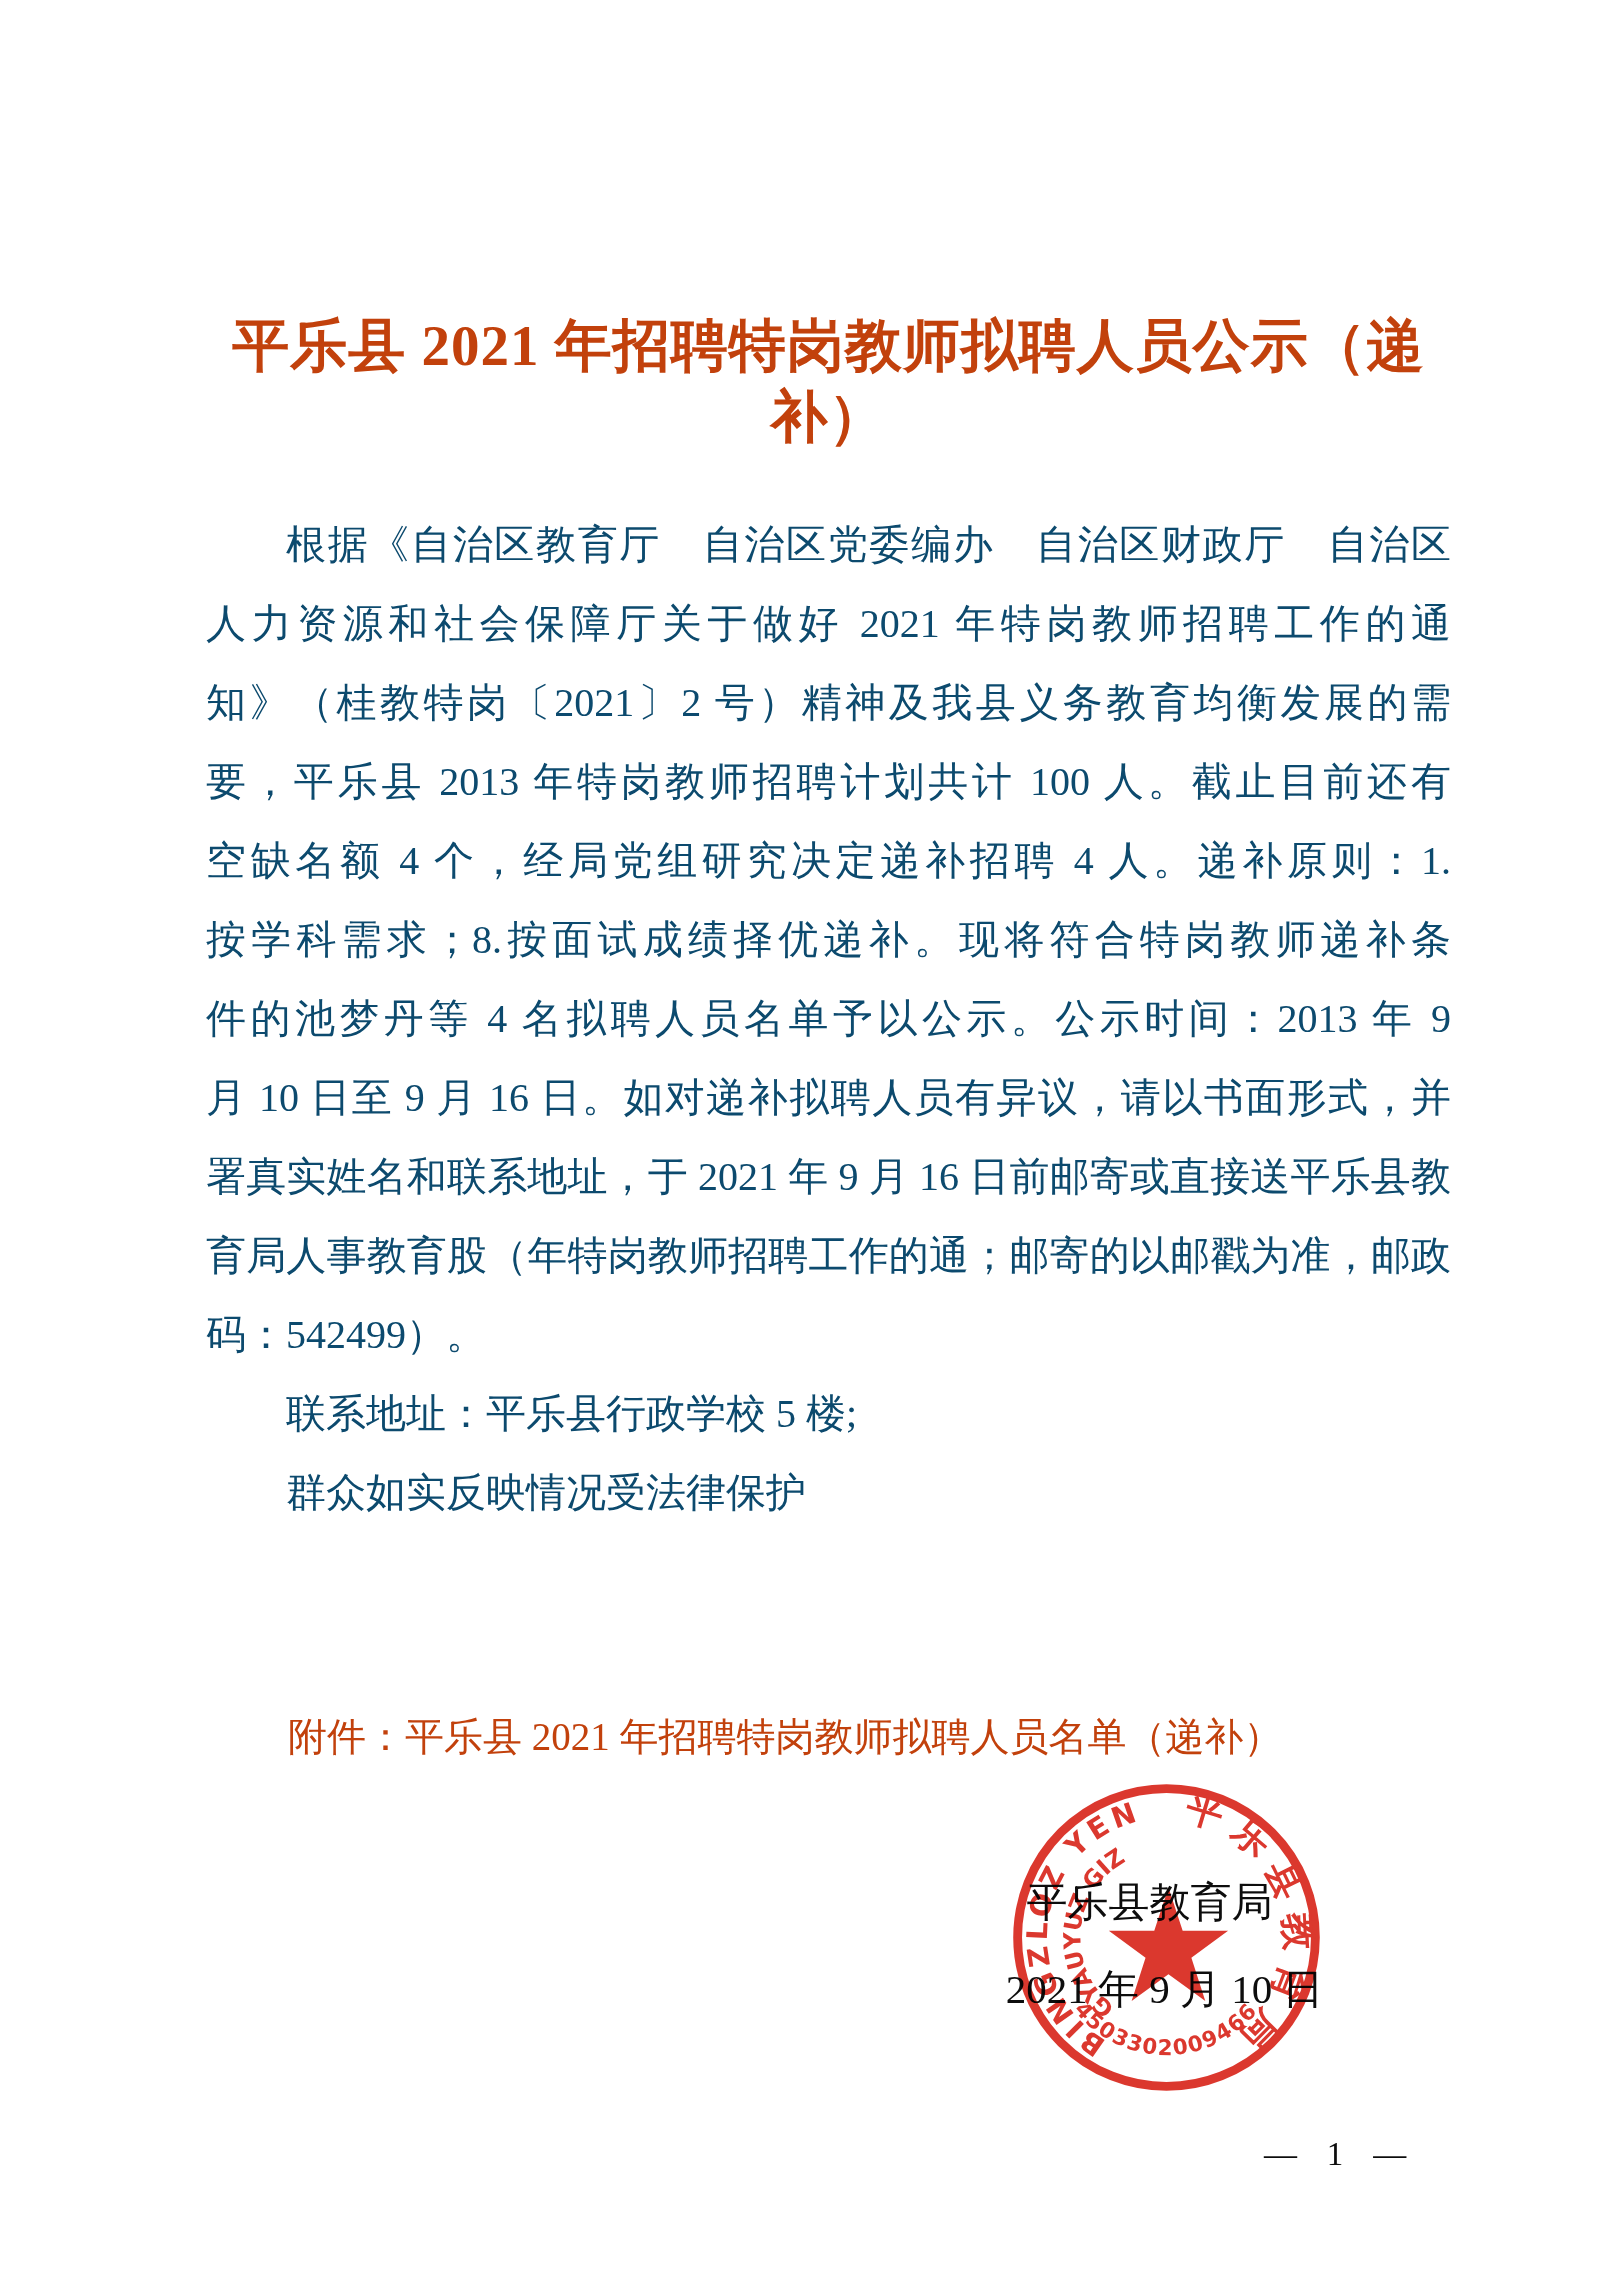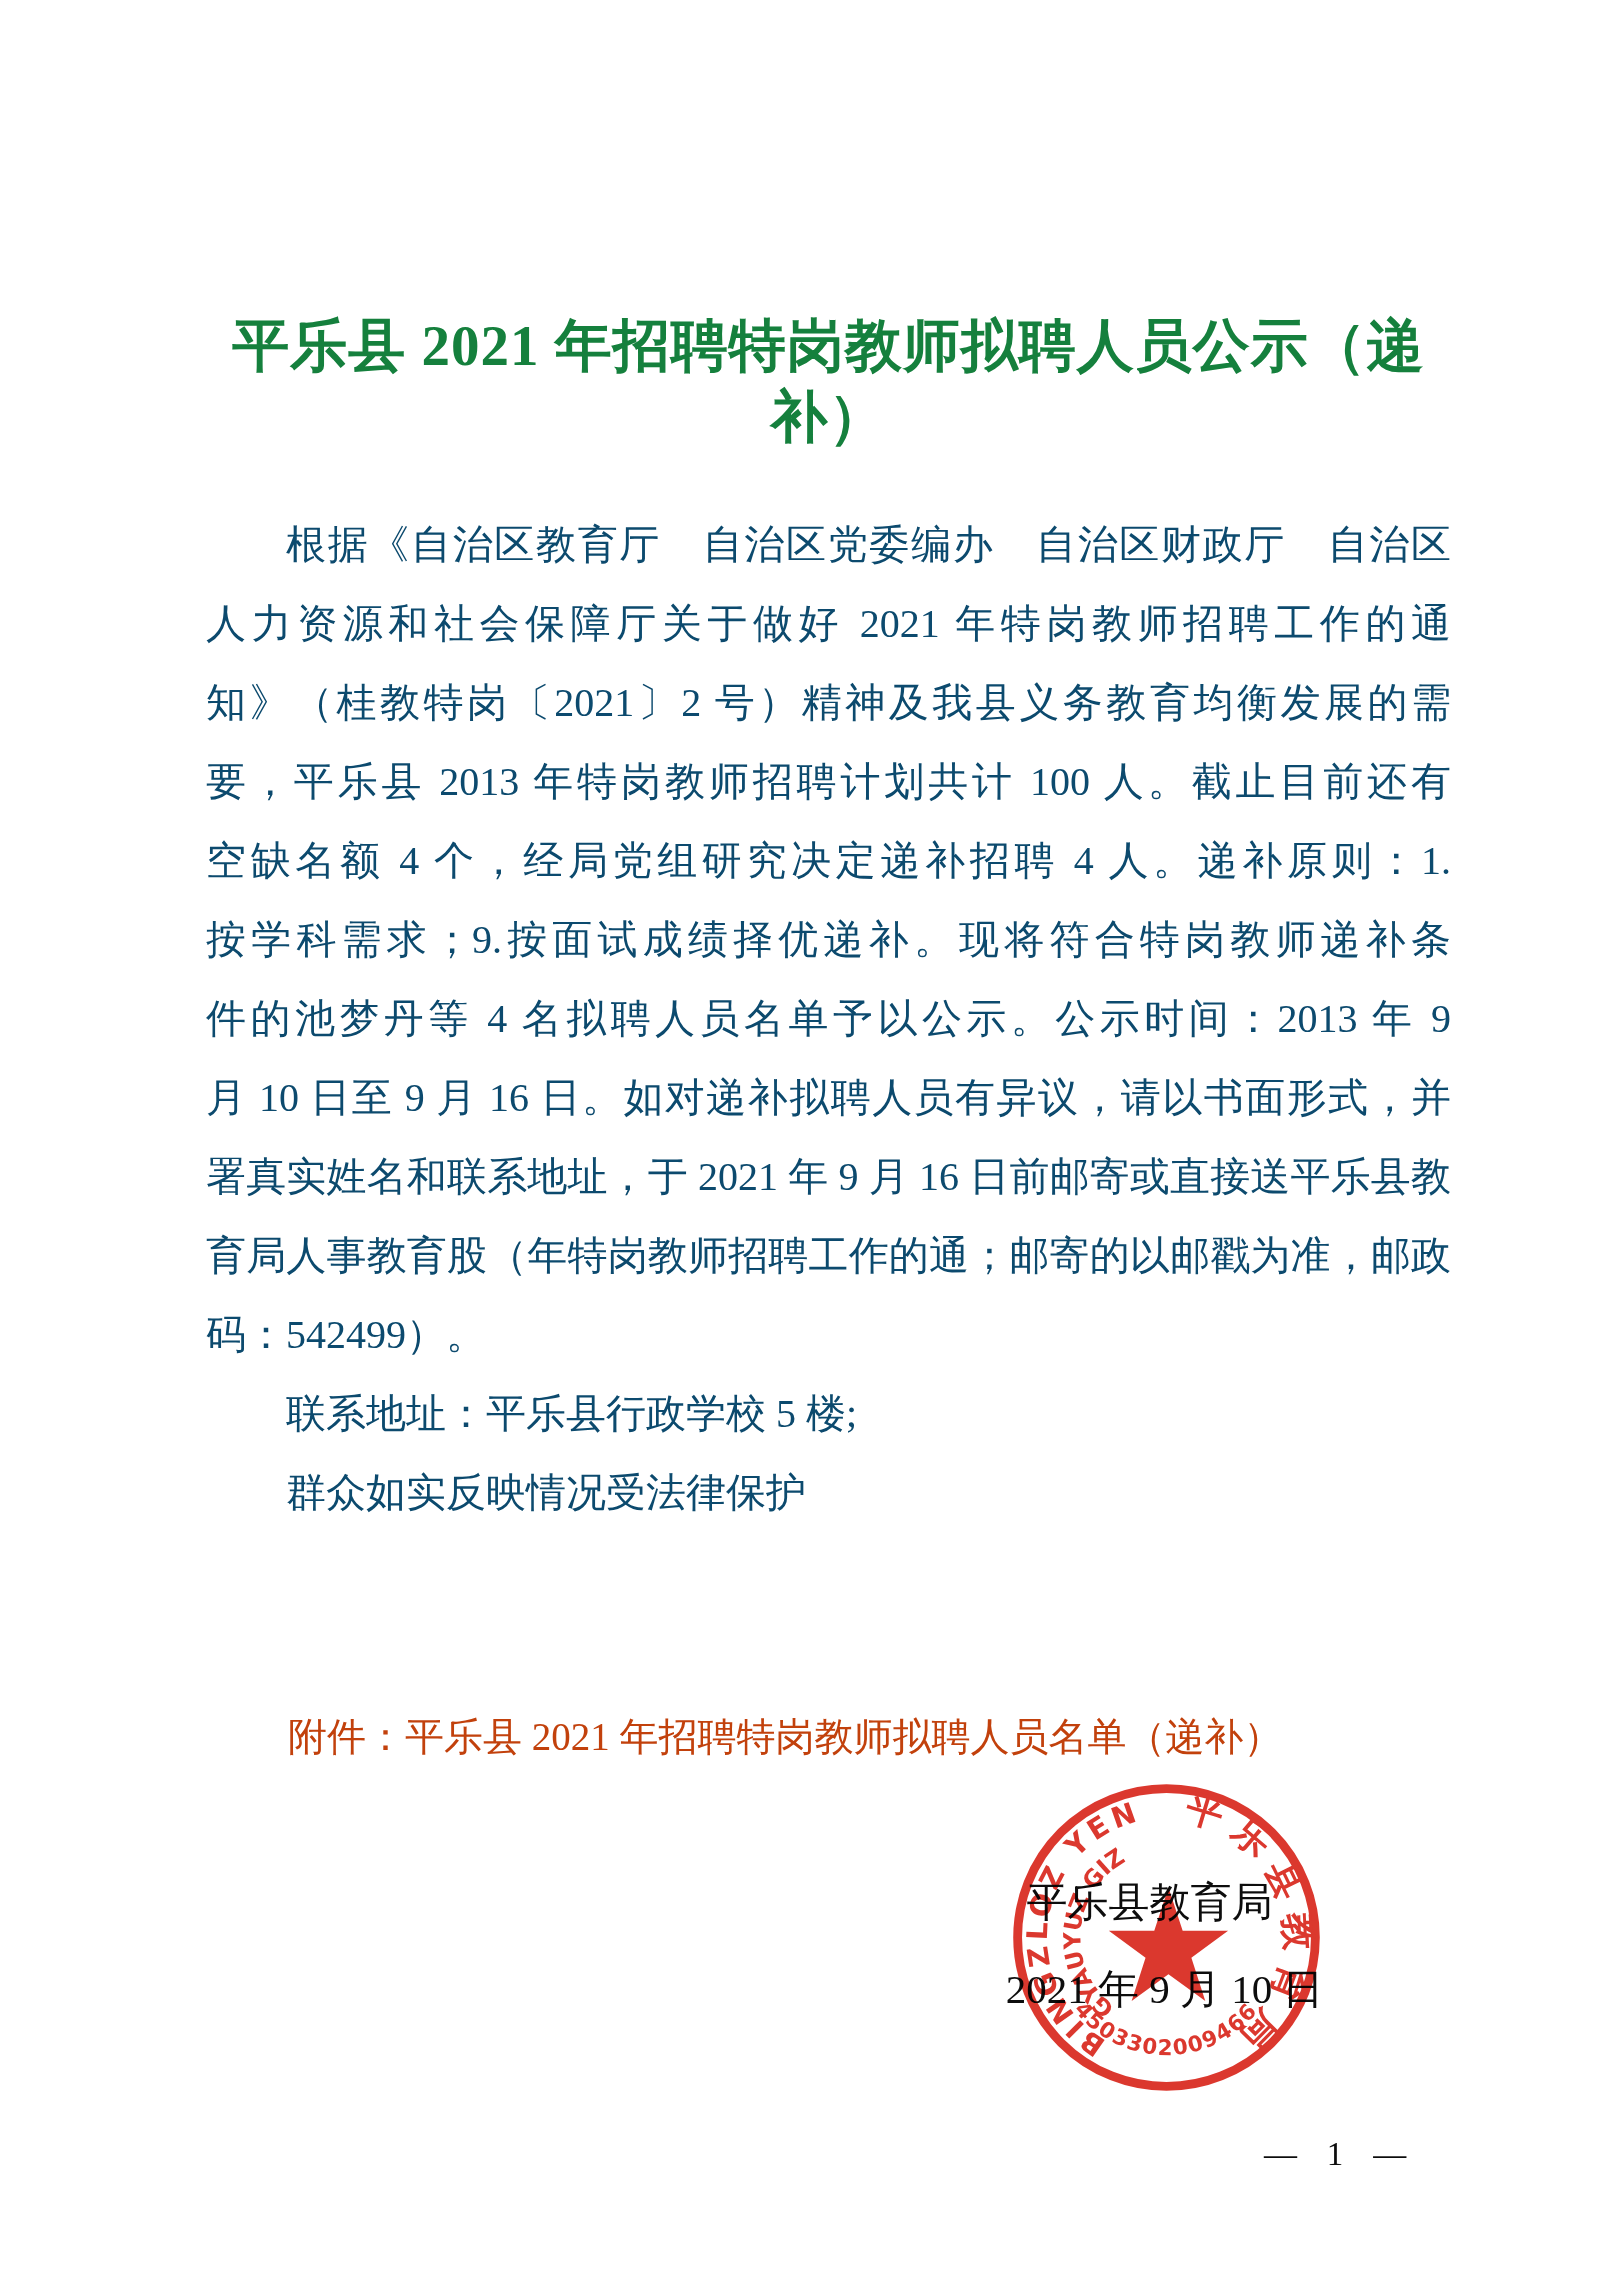--- a/index.html
+++ b/index.html
@@ -2,21 +2,21 @@
 <html><head>
 <meta charset="utf-8">
 <style>
   html,body{margin:0;padding:0;background:#888;}
   #page{
     position:relative;width:1620px;height:2292px;background:#ffffff;
     font-family:"Liberation Serif","DejaVu Serif",serif;color:#111;overflow:hidden;
   }
   .doc-title{
     position:absolute;top:310px;left:206px;width:1245px;margin:0;
-    text-align:center;font-size:57px;line-height:71px;font-weight:bold;color:#15803d;
+    text-align:center;font-size:57px;line-height:71px;font-weight:bold;color:#c2410c;
     font-family:"Liberation Serif","DejaVu Serif",serif;letter-spacing:1px;
   }
   .body-col{position:absolute;top:505px;left:206px;width:1245px;}
   .line{
     height:79px;line-height:79px;font-size:40px;white-space:nowrap;color:#0c4a6e;
   }
   .line.just{
     white-space:normal;text-align:justify;text-align-last:justify;
     text-justify:inter-ideograph;overflow:hidden;height:79px;
   }
@@ -50,21 +50,21 @@
 <div id="page">
 
   <h1 class="doc-title">平乐县 2021 年招聘特岗教师拟聘人员公示（递补）</h1>
 
   <div class="body-col">
     <div class="line just indent">根据《自治区教育厅　自治区党委编办　自治区财政厅　自治区</div>
     <div class="line just">人力资源和社会保障厅关于做好 2021 年特岗教师招聘工作的通</div>
     <div class="line just">知》（桂教特岗〔2021〕2 号）精神及我县义务教育均衡发展的需</div>
     <div class="line just">要，平乐县 2013 年特岗教师招聘计划共计 100 人。截止目前还有</div>
     <div class="line just">空缺名额 4 个，经局党组研究决定递补招聘 4 人。递补原则：1.</div>
-    <div class="line just">按学科需求；9.按面试成绩择优递补。现将符合特岗教师递补条</div>
+    <div class="line just">按学科需求；8.按面试成绩择优递补。现将符合特岗教师递补条</div>
     <div class="line just">件的池梦丹等 4 名拟聘人员名单予以公示。公示时间：2013 年 9</div>
     <div class="line just">月 10 日至 9 月 16 日。如对递补拟聘人员有异议，请以书面形式，并</div>
     <div class="line just">署真实姓名和联系地址，于 2021 年 9 月 16 日前邮寄或直接送平乐县教</div>
     <div class="line just">育局人事教育股（年特岗教师招聘工作的通；邮寄的以邮戳为准，邮政编</div>
     <div class="line">码：542499）。</div>
     <div class="line plain">联系地址：平乐县行政学校 5 楼;</div>
     <div class="line plain">群众如实反映情况受法律保护</div>
   </div>
 
   <div class="attachment">附件：平乐县 2021 年招聘特岗教师拟聘人员名单（递补）</div>

